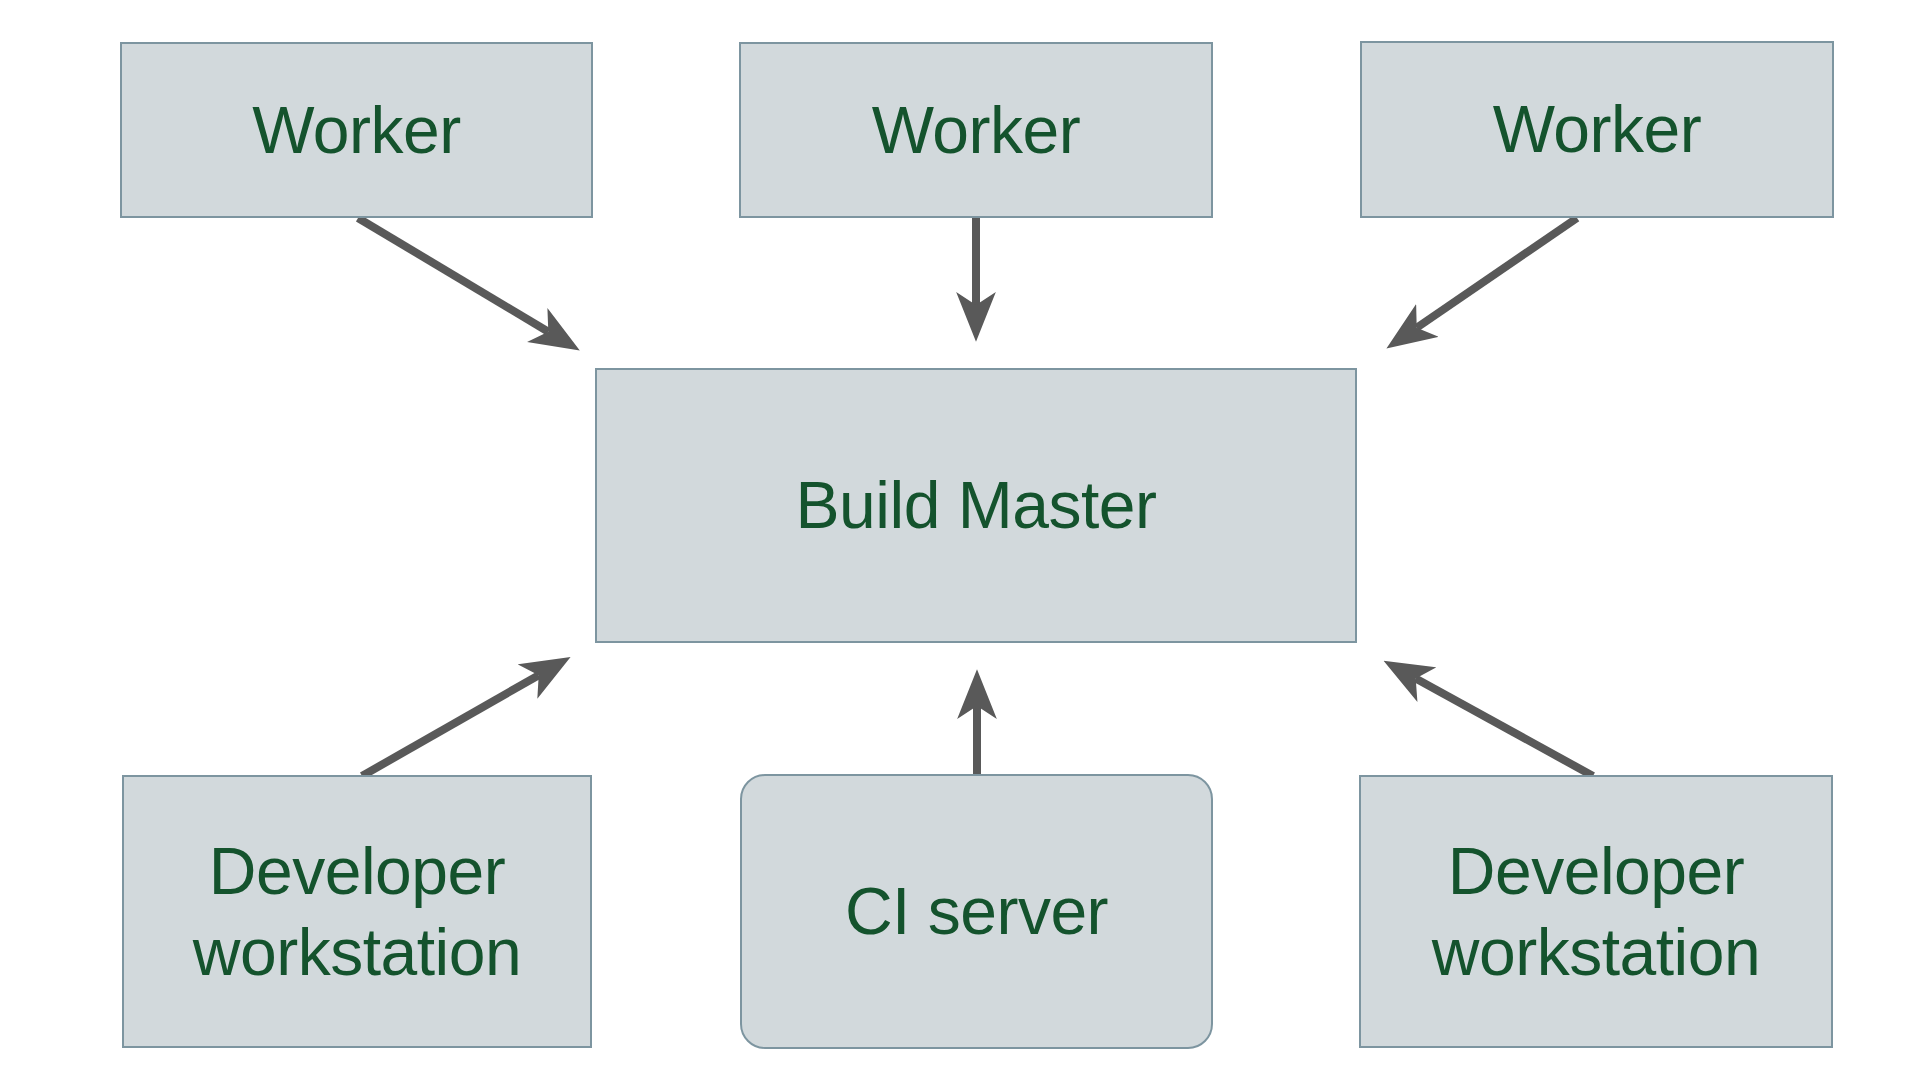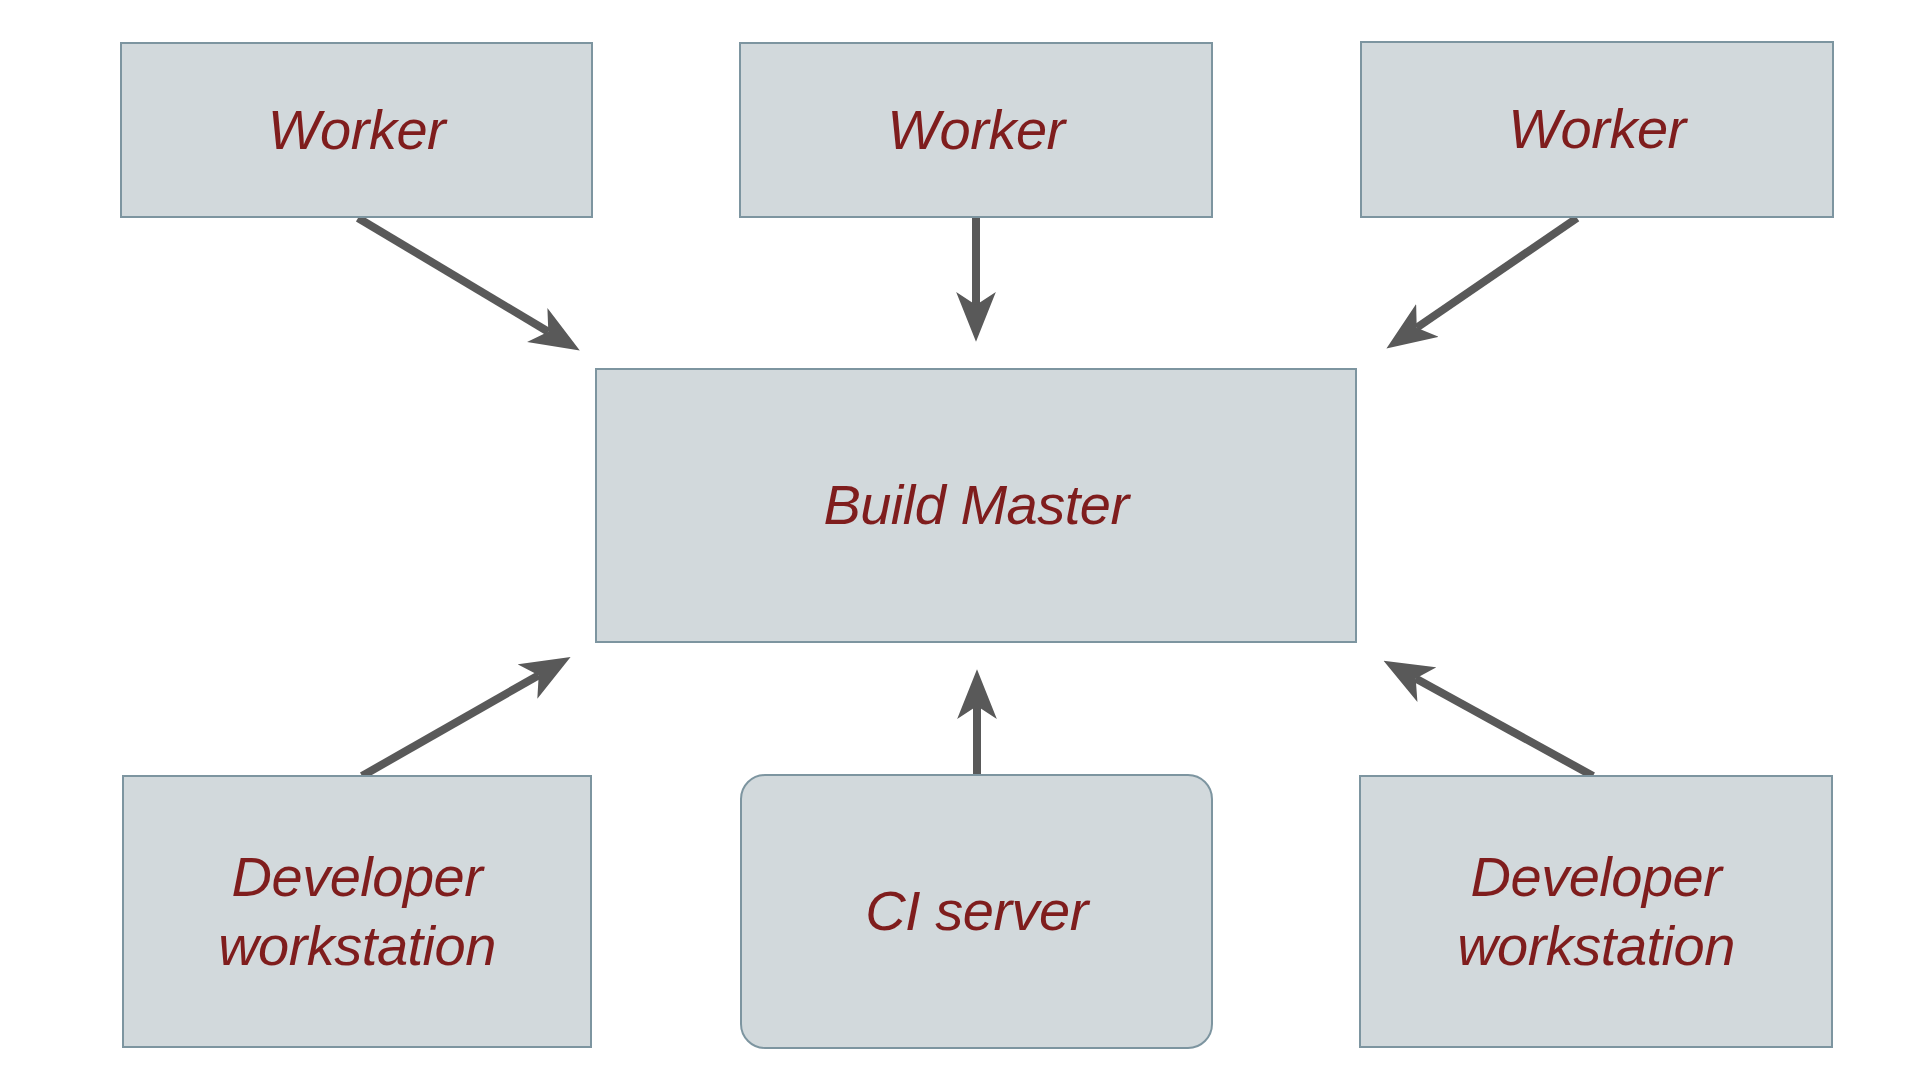--- a/index.html
+++ b/index.html
@@ -20,26 +20,25 @@
     box-sizing: border-box;
     background: #d2d9dc;
     border: 2.5px solid #7d95a0;
     display: flex;
     align-items: center;
     justify-content: center;
     text-align: center;
   }
   .node .label {
     display: block;
-    color: #7f1d1d;
-    font-size: 56px;
+    color: #14532d;
+    font-size: 66px;
     line-height: 1.22;
     padding: 0 28px;
     letter-spacing: -0.5px;
-    font-style: italic;
   }
   .arrows {
     position: absolute;
     left: 0;
     top: 0;
     width: 1910px;
     height: 1090px;
     pointer-events: none;
   }
   .arrows line {

